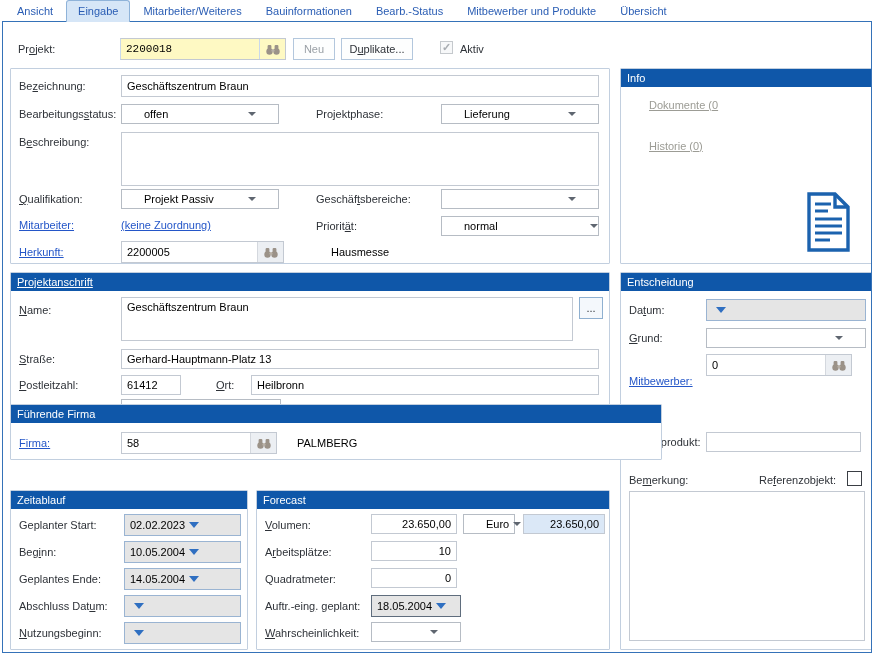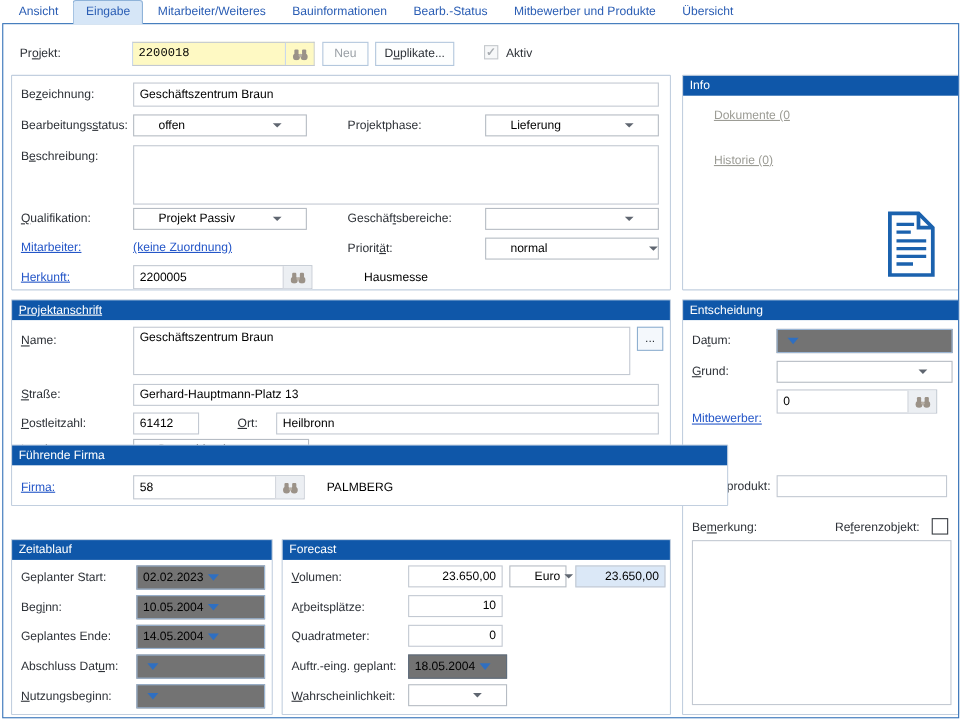--- a/index.html
+++ b/index.html
@@ -17,21 +17,21 @@
   .lbl { position:absolute; white-space:nowrap; color:#2e3238; }
   .link { position:absolute; white-space:nowrap; color:#2456c8; text-decoration:underline; cursor:pointer; }
   .mutedlink { position:absolute; white-space:nowrap; color:#9c9c95; text-decoration:underline; cursor:pointer; }
   .inp { position:absolute; background:#fff; border:1px solid #c3c9d2; display:flex; align-items:center; padding:0 5px; color:#000; }
   .inp.num { justify-content:flex-end; }
   .inp.hl { background:#dbe8f7; }
   .area { position:absolute; background:#fff; border:1px solid #c3c9d2; padding:3px 5px; color:#000; overflow:hidden; }
   .combo { position:absolute; background:#fff; border:1px solid #b6bcc4; display:flex; align-items:center; padding:0 22px; color:#000; }
   .combo .spacer { flex:1; }
   .arr-gray { width:0; height:0; border-left:4px solid transparent; border-right:4px solid transparent; border-top:4px solid #5f6670; margin-left:4px; }
-  .datecombo { position:absolute; background:#737373; border:1px solid #9ab4d2; display:flex; align-items:center; padding:0 5px; color:#000; }
+  .datecombo { position:absolute; background:#e5e5e5; border:1px solid #9ab4d2; display:flex; align-items:center; padding:0 5px; color:#000; }
   .datecombo.focus { border:1px solid #5f6d7d; }
   .arr-blue { width:0; height:0; border-left:5px solid transparent; border-right:5px solid transparent; border-top:6px solid #2f6fc1; margin-left:4px; }
   .lookup { position:absolute; display:flex; border:1px solid #c3c9d2; background:#fff; }
   .lookup .lk-val { flex:1; display:flex; align-items:center; padding:0 5px; color:#000; }
   .lookup .lk-btn { width:26px; display:flex; align-items:center; justify-content:center; background:#eceff3; border-left:1px solid #d4d8de; cursor:pointer; }
   .lookup.hl, .lookup.hl .lk-btn { background:#fef9c3; border-left-color:#c9d8ec;font-family:Liberation Mono, monospace; }
   .btn { position:absolute; background:#fdfefe; border:1px solid #b3c7dd; display:flex; align-items:center; justify-content:center; color:#2e3238; cursor:pointer; }
   .btn.disabled { color:#9aa0a6; cursor:default; }
   .cb { position:absolute; width:13px; height:13px; border:1px solid #8f9398; background:#fff; display:flex; align-items:center; justify-content:center; font-size:11px; cursor:pointer; }
   .cb.dis { border-color:#c5c9cd; background:#f7f8f9; color:#a9adb2; }

